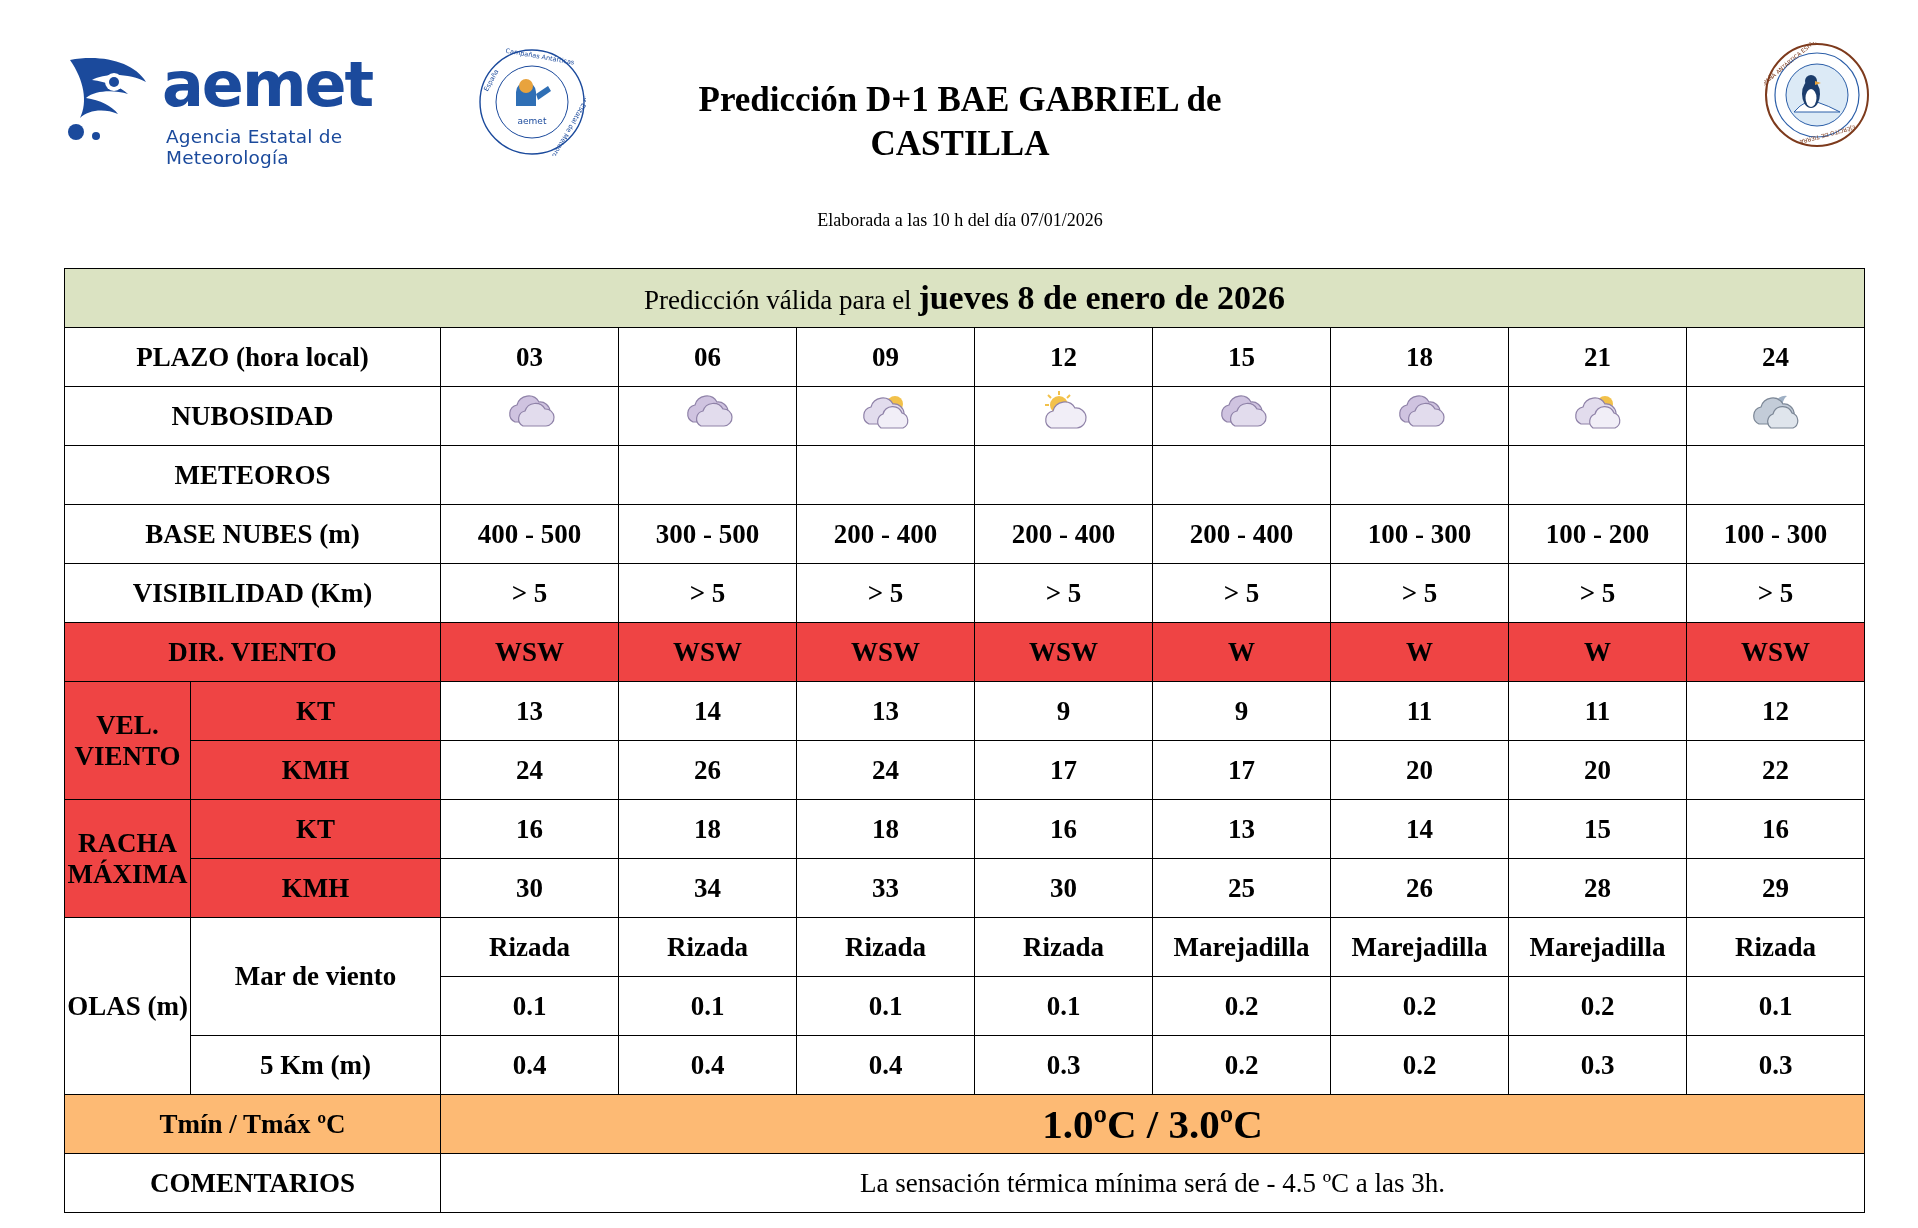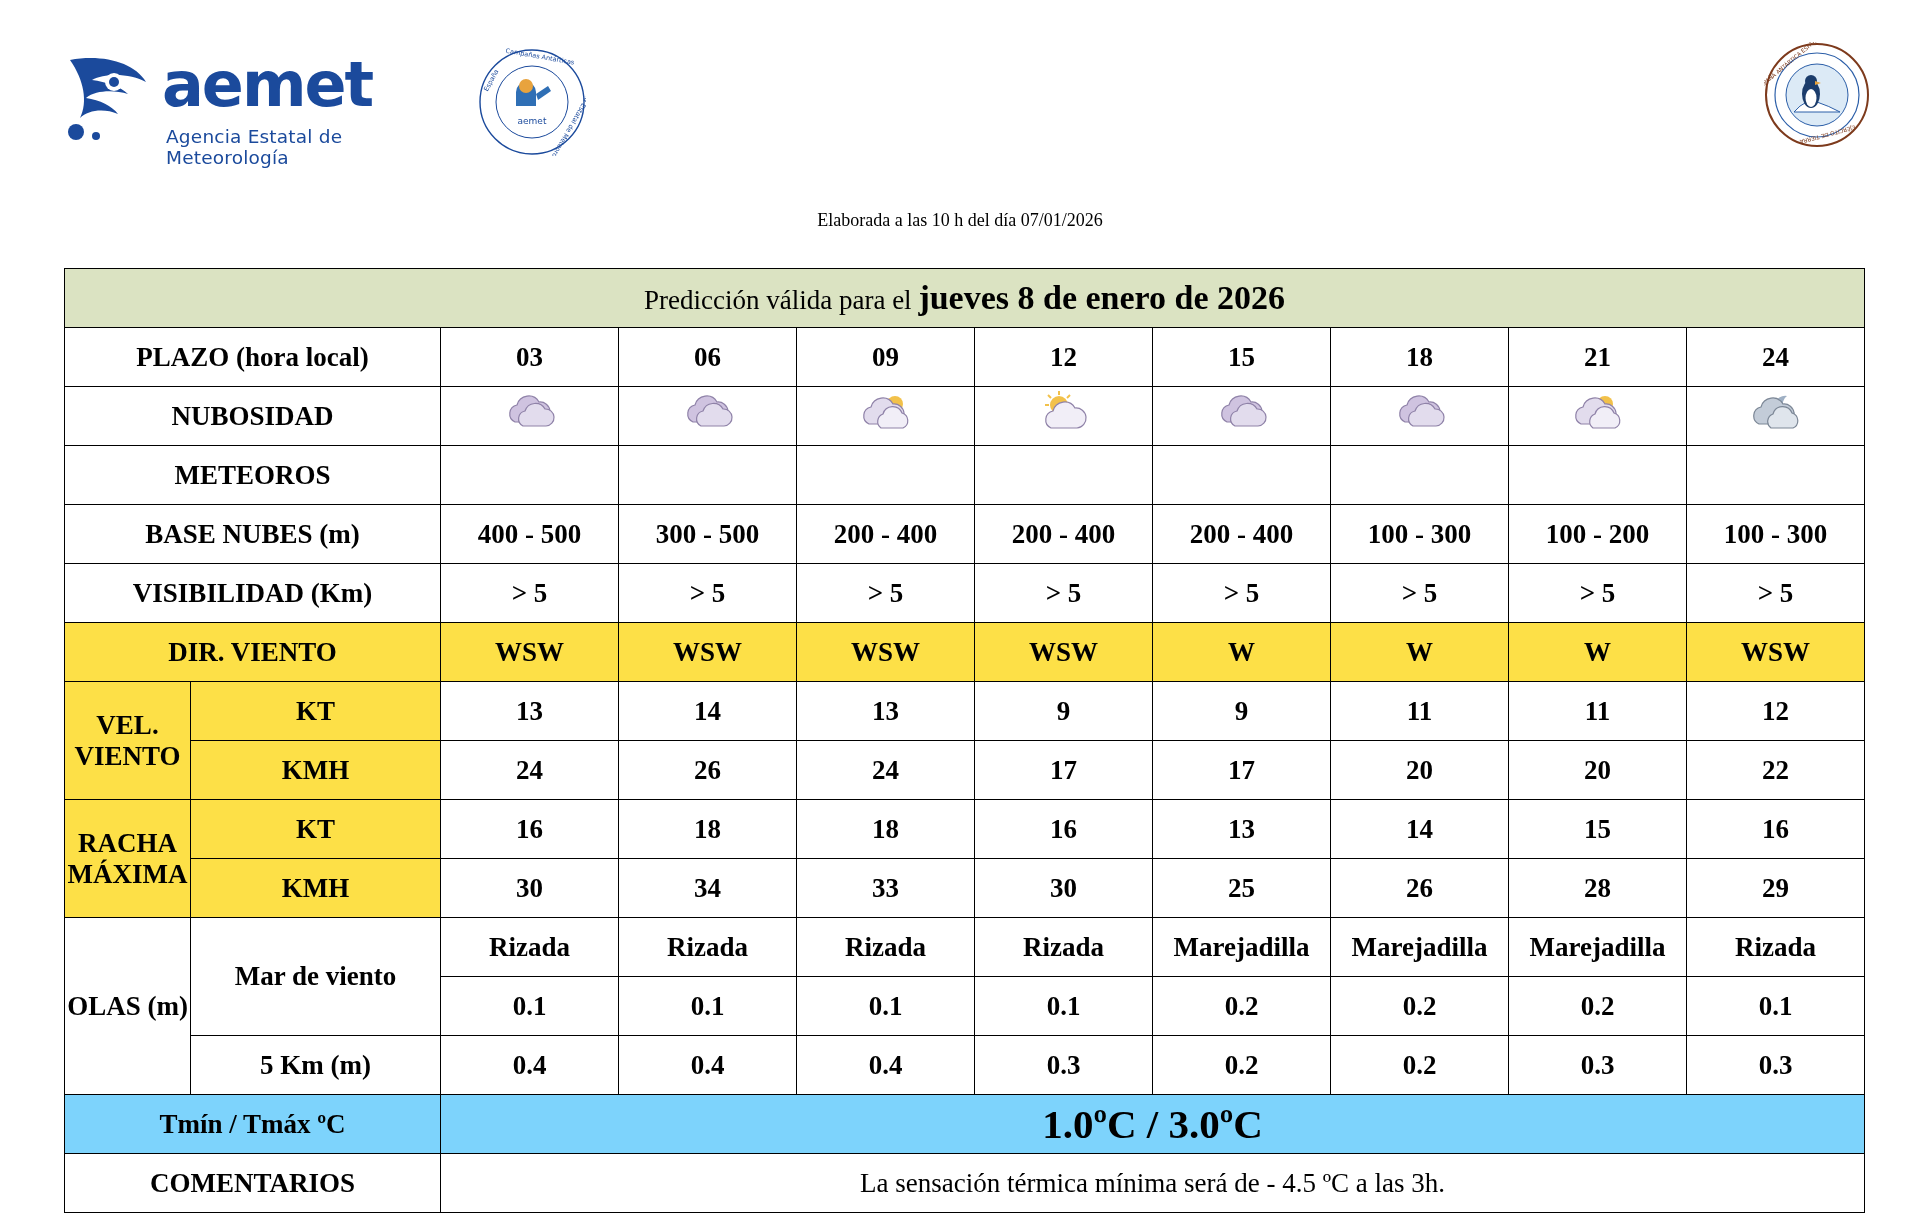--- a/index.html
+++ b/index.html
@@ -130,24 +130,24 @@
   }
   .val {
     font-weight: bold;
     font-size: 27px;
   }
   .val-small {
     font-weight: bold;
     font-size: 23px;
   }
   .blue {
-    background: #fde047;
+    background: #ef4444;
   }
   .green {
-    background: #7dd3fc;
+    background: #fdba74;
     margin-left: 32px;
   }
   .nub-cell {
     height: 66px;
   }
   .meteo-cell {
     height: 56px;
   }
   .sky {
     display: inline-block;
@@ -210,20 +210,21 @@
         <ellipse cx="47" cy="56" rx="5.5" ry="9" fill="#ffffff"></ellipse>
         <circle cx="47" cy="39" r="6" fill="#1b3c6b"></circle>
         <path d="M51 39 l6 2 l-6 2 z" fill="#e8a33d"></path>
         <g font-family="DejaVu Sans, sans-serif" font-size="5.6" fill="#7d3a1c">
           <text transform="rotate(-40 53 53)" x="53" y="12" text-anchor="middle">CAMPAÑA ANTÁRTICA ESPAÑOLA</text>
           <text transform="rotate(165 53 53)" x="53" y="14" text-anchor="middle">EJÉRCITO DE TIERRA</text>
         </g>
       </svg>
     </div>
 
+    <div class="title">Predicción D+1 BAE GABRIEL de CASTILLA</div>
     <div class="subtitle">Elaborada a las 10 h del día 07/01/2026</div>
   </div>
 
   <div class="tbl-wrap">
     <table class="fc">
       <colgroup>
         <col style="width:126px">
         <col style="width:250px">
         <col style="width:178px">
         <col style="width:178px">

